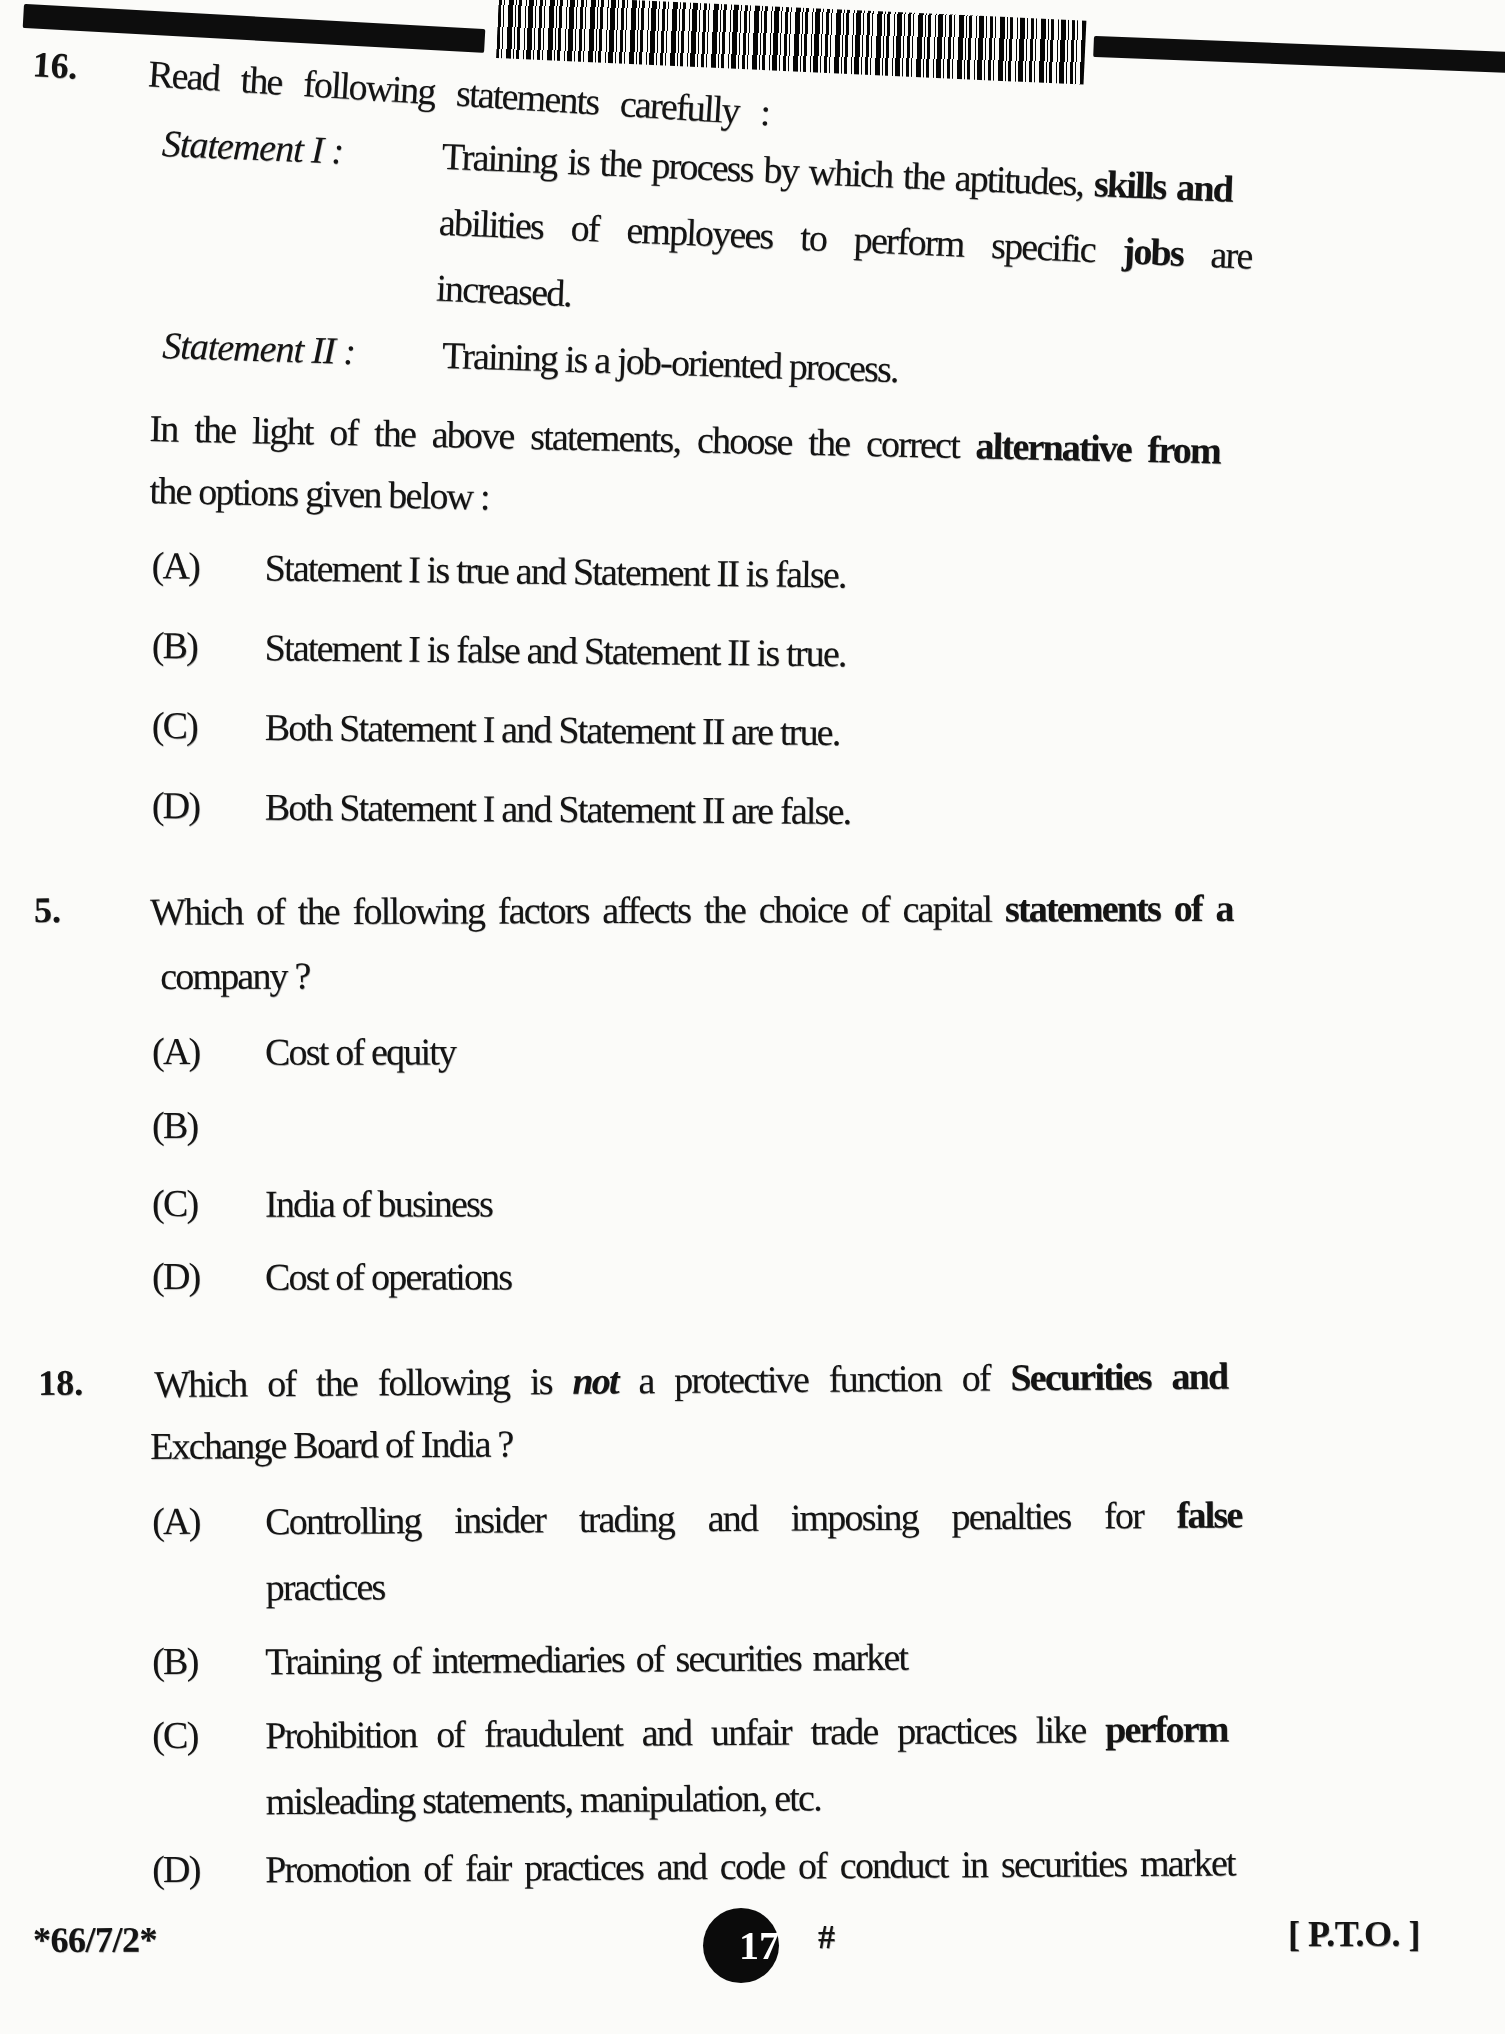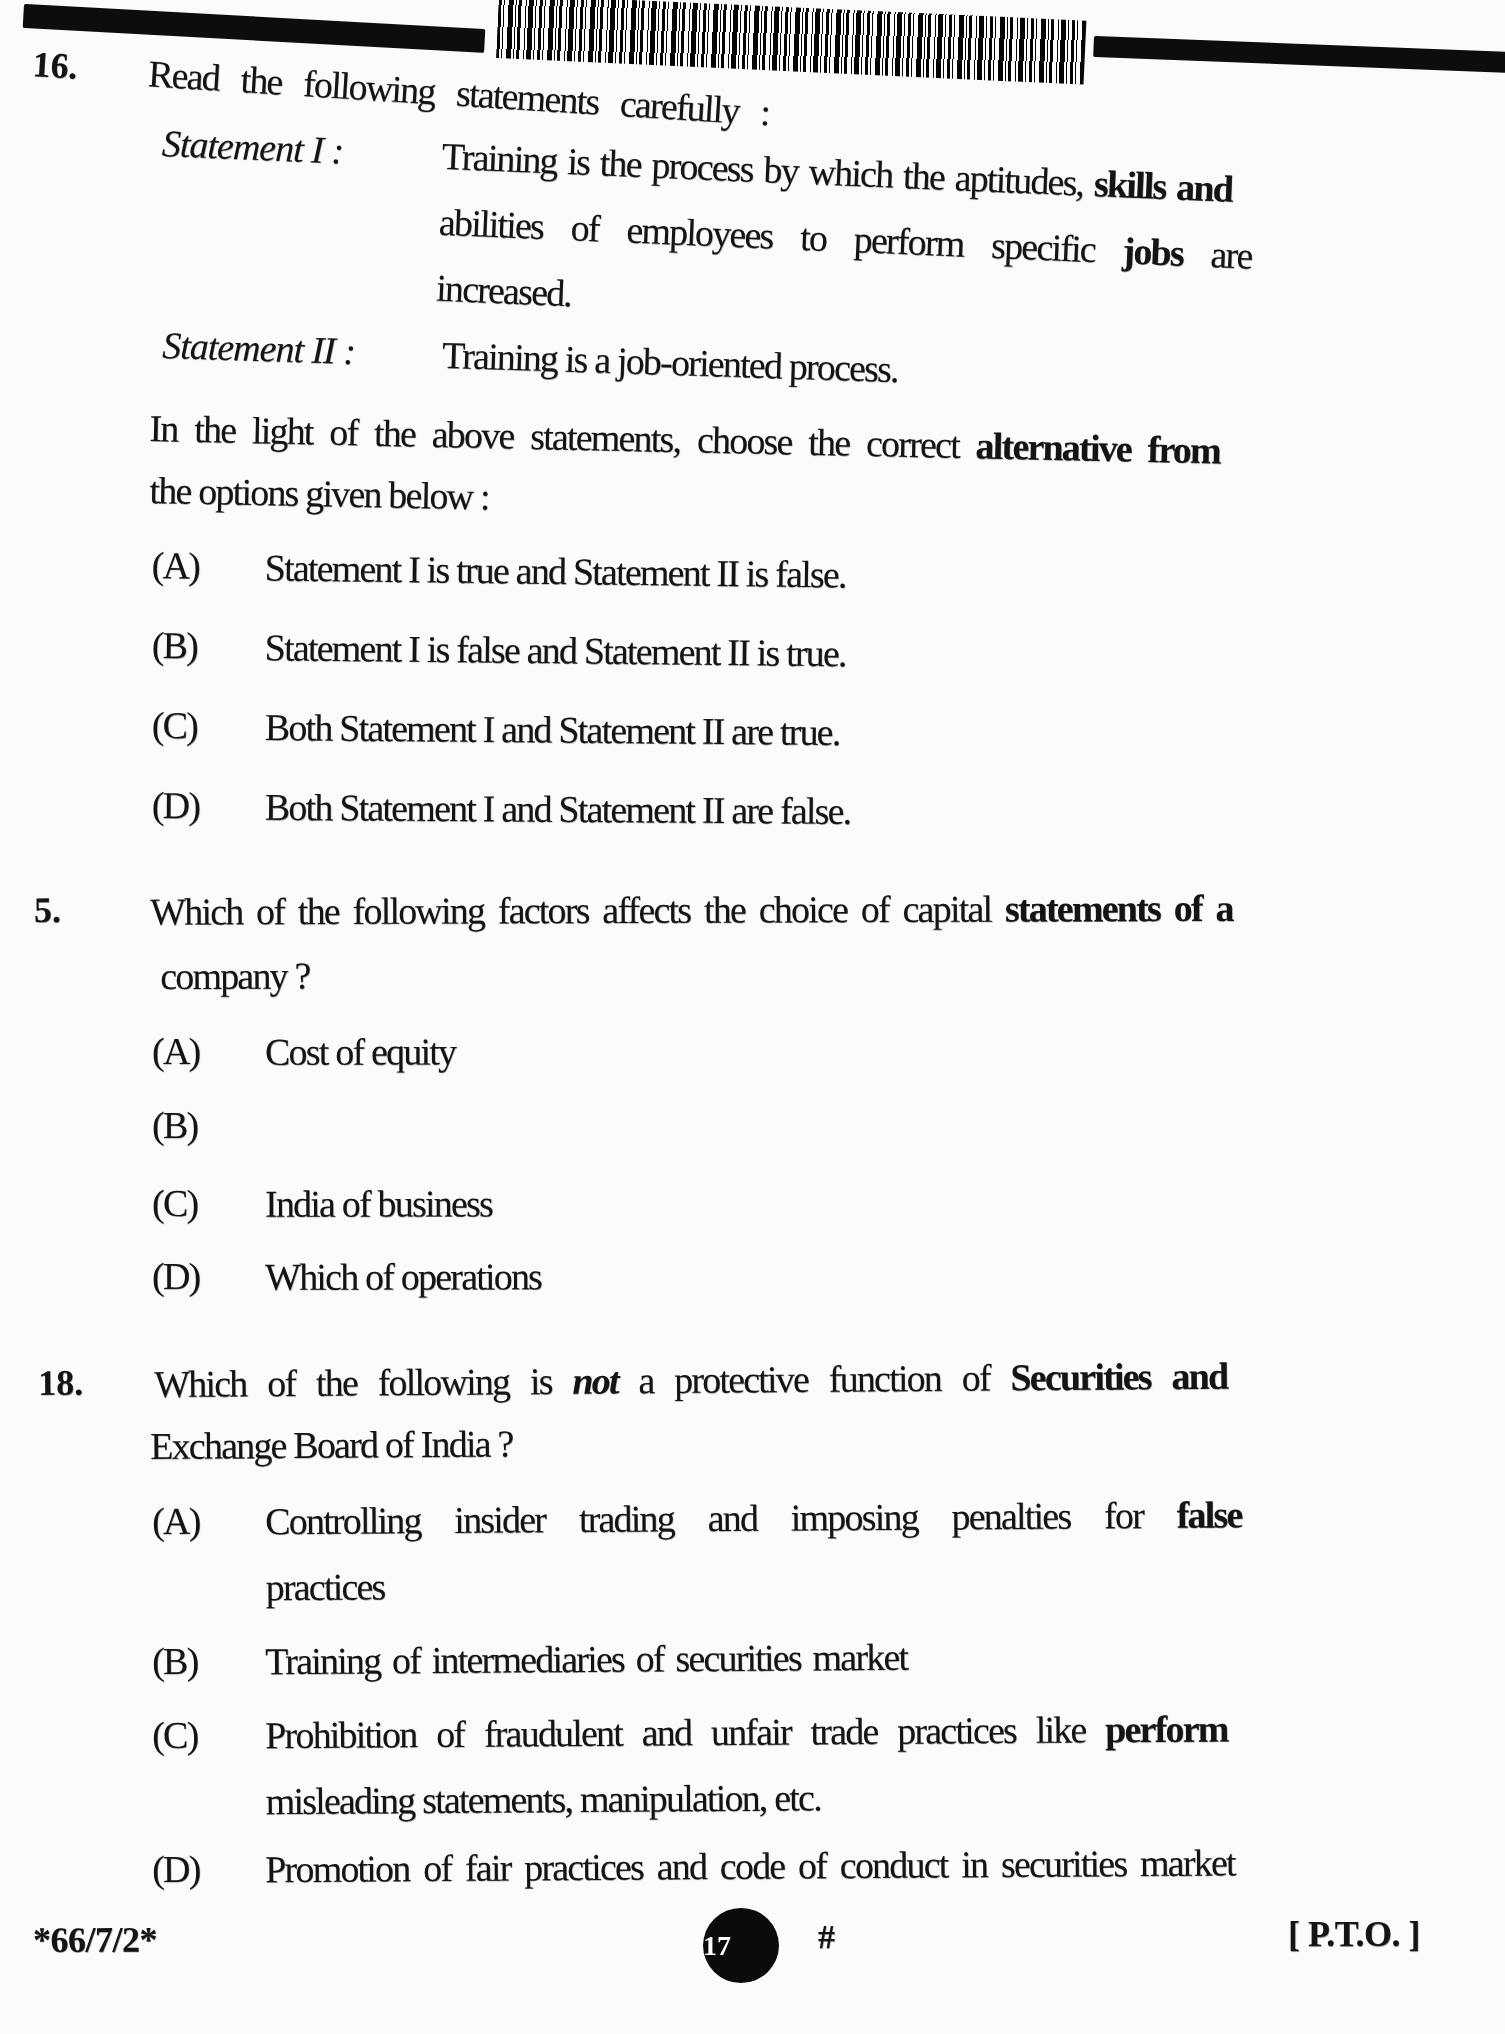--- a/index.html
+++ b/index.html
@@ -32,22 +32,22 @@
   .pline { white-space:nowrap; line-height:46px; }
   .stmt { display:flex; align-items:flex-start; }
   .slabel { width:280px; flex:none; font-style:italic; letter-spacing:-1px; }
   .opt { display:flex; align-items:flex-start; }
   .oletter { width:113px; flex:none; }
   .b  { font-weight:700; }
   .bi { font-weight:700; font-style:italic; }
   .foot { position:absolute; font-weight:700; font-size:36px; letter-spacing:-0.5px; white-space:nowrap; }
   .badge {
     position:absolute; width:76px; height:75px; border-radius:50%;
-    background:#0b0b0b; color:#ffffff; display:flex; align-items:center; justify-content:flex-start;
-    font-weight:700; font-size:28px; letter-spacing:0; text-shadow:none;
+    background:#0b0b0b; color:#ffffff; display:flex; align-items:center; justify-content:flex-end;
+    font-weight:700; font-size:40px; letter-spacing:0; text-shadow:none;
   }
 </style>
 </head>
 <body>
 
 <div class="page">
 
   <div class="bar rot" style="left:24px;top:4px;width:462px;height:24px;--r:3.1deg"></div>
   <div class="barcode rot" style="left:499px;top:-6px;width:588px;height:64px;--r:2.6deg"></div>
   <div class="bar rot" style="left:1094px;top:36px;width:414px;height:21px;--r:2.2deg"></div>
@@ -133,21 +133,21 @@
   </div>
   <div class="opt rot" style="left:152px;top:1181px;--r:-0.1deg">
     <span class="oletter">(C)</span>
     <div class="otext">
         <div class="tline">India of business</div>
       </div>
   </div>
   <div class="opt rot" style="left:152px;top:1254px;--r:-0.1deg">
     <span class="oletter">(D)</span>
     <div class="otext">
-        <div class="tline">Which of operations</div>
+        <div class="tline">Cost of operations</div>
       </div>
   </div>
 
   <div class="qrow rot" style="left:38px;top:1362px;--r:-0.45deg">
     <span class="qnum">18.</span>
     <div class="qtext">
       <div class="tline" style="word-spacing:13px">
         <span>Which of the following is</span>
         <span class="bi">not</span>
         <span>a protective function of</span>

